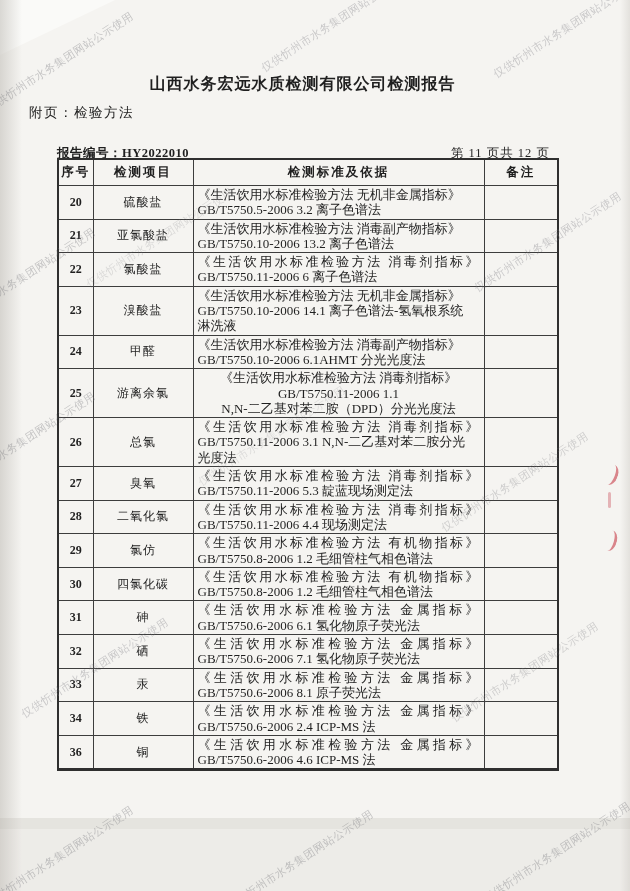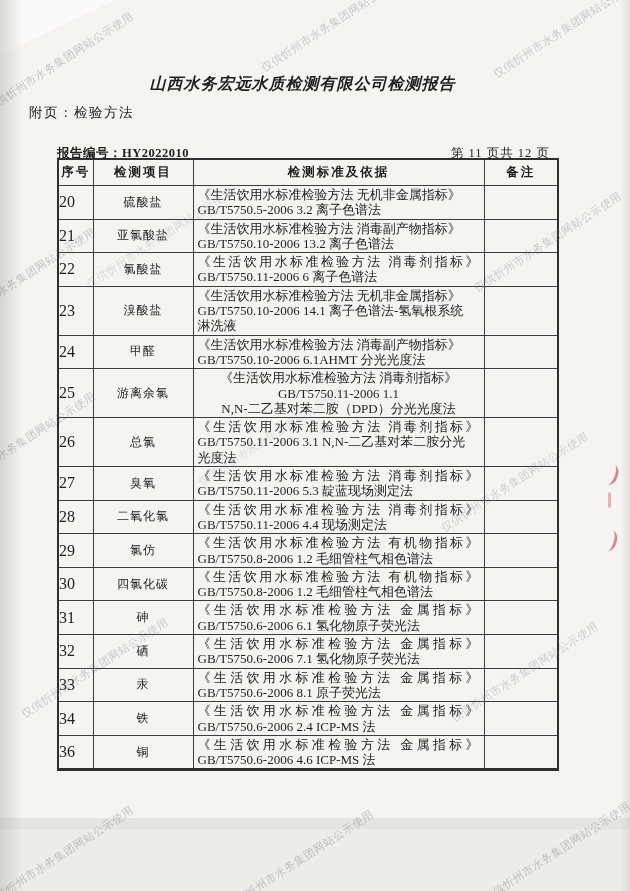--- a/index.html
+++ b/index.html
@@ -32,37 +32,37 @@
   
   .red-arc{position:absolute;width:11px;height:21px;border-left:3px solid rgba(198,58,72,.6);
     border-radius:50%;z-index:6;}
   .red-arc.a1{left:604px;top:464px;transform:rotate(200deg);}
   .red-arc.a2{left:603px;top:530px;transform:rotate(195deg);}
   .red-dot{position:absolute;left:608px;top:492px;width:3px;height:16px;
     background:rgba(198,58,72,.35);z-index:6;border-radius:2px;}
 
   
   .title{position:absolute;top:74px;left:30px;width:545px;text-align:center;
-    font-size:16px;font-weight:bold;letter-spacing:1px;z-index:2;font-style:italic;}
+    font-size:16px;font-weight:bold;letter-spacing:1px;z-index:2;}
   .subtitle{position:absolute;top:104px;left:29px;font-size:13.5px;font-weight:normal;
     letter-spacing:1.5px;z-index:2;}
   .meta{position:absolute;top:139px;left:57px;width:493px;display:flex;
     justify-content:space-between;align-items:baseline;z-index:2;gap:36px;}
   .report-no{font-size:12.5px;font-weight:bold;letter-spacing:.5px;}
   .page-no{font-size:12.5px;letter-spacing:1px;margin-top:6px;}
 
   
   table.methods{position:absolute;top:158px;left:57px;width:500px;z-index:2;
     border-collapse:collapse;table-layout:fixed;background:transparent;
     border:2px solid #2f2f2f;border-bottom-width:3px;padding-left:32px;}
   .methods col.c1{width:35px;} .methods col.c2{width:100px;}
   .methods col.c3{width:291px;} .methods col.c4{width:74px;}
   .methods th,.methods td{border:1px solid #3d3d3d;padding:0;}
   .methods th{height:25px;font-size:12.5px;font-weight:bold;text-align:center;letter-spacing:2px;}
-  td.cno{text-align:left;font-size:16px;}
+  td.cno{text-align:center;font-size:12px;font-weight:bold;}
   td.citem{text-align:center;font-size:12px;letter-spacing:1px;}
   td.cstd{padding:1px 4px;font-size:13px;}
   td.crem{font-size:11.5px;}
   .ln{line-height:15.3px;}
   .ln.spread{text-align:justify;text-align-last:justify;letter-spacing:1px;}
   td.cstd.center .ln{text-align:center;}
 </style>
 </head>
 <body>
 

